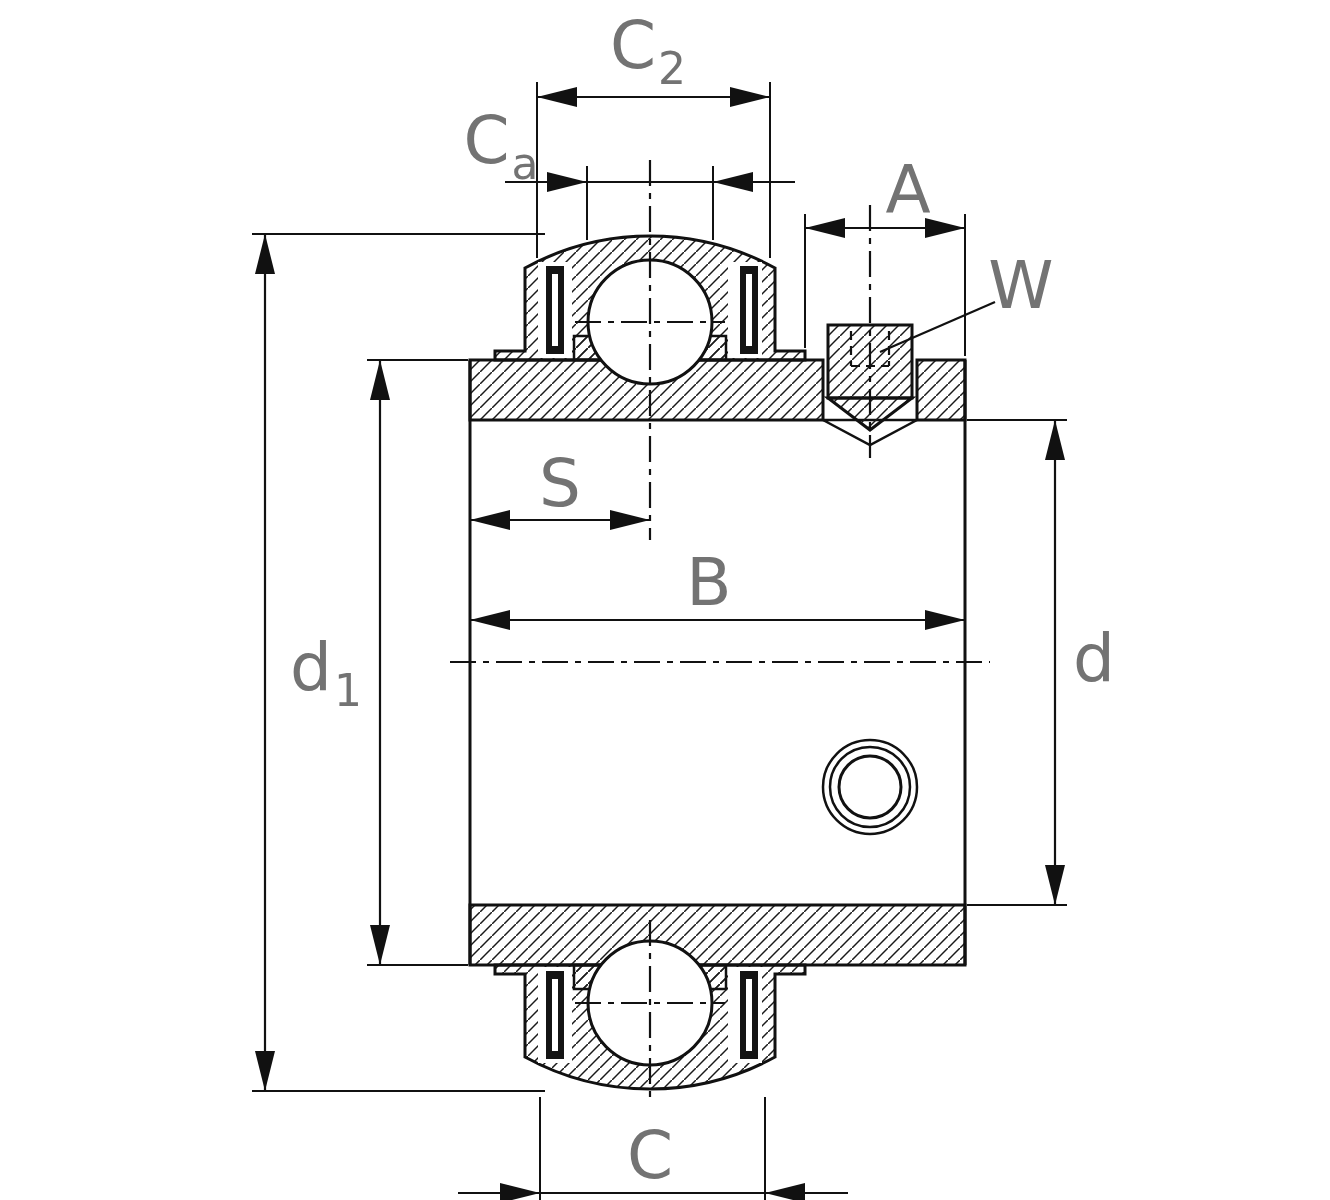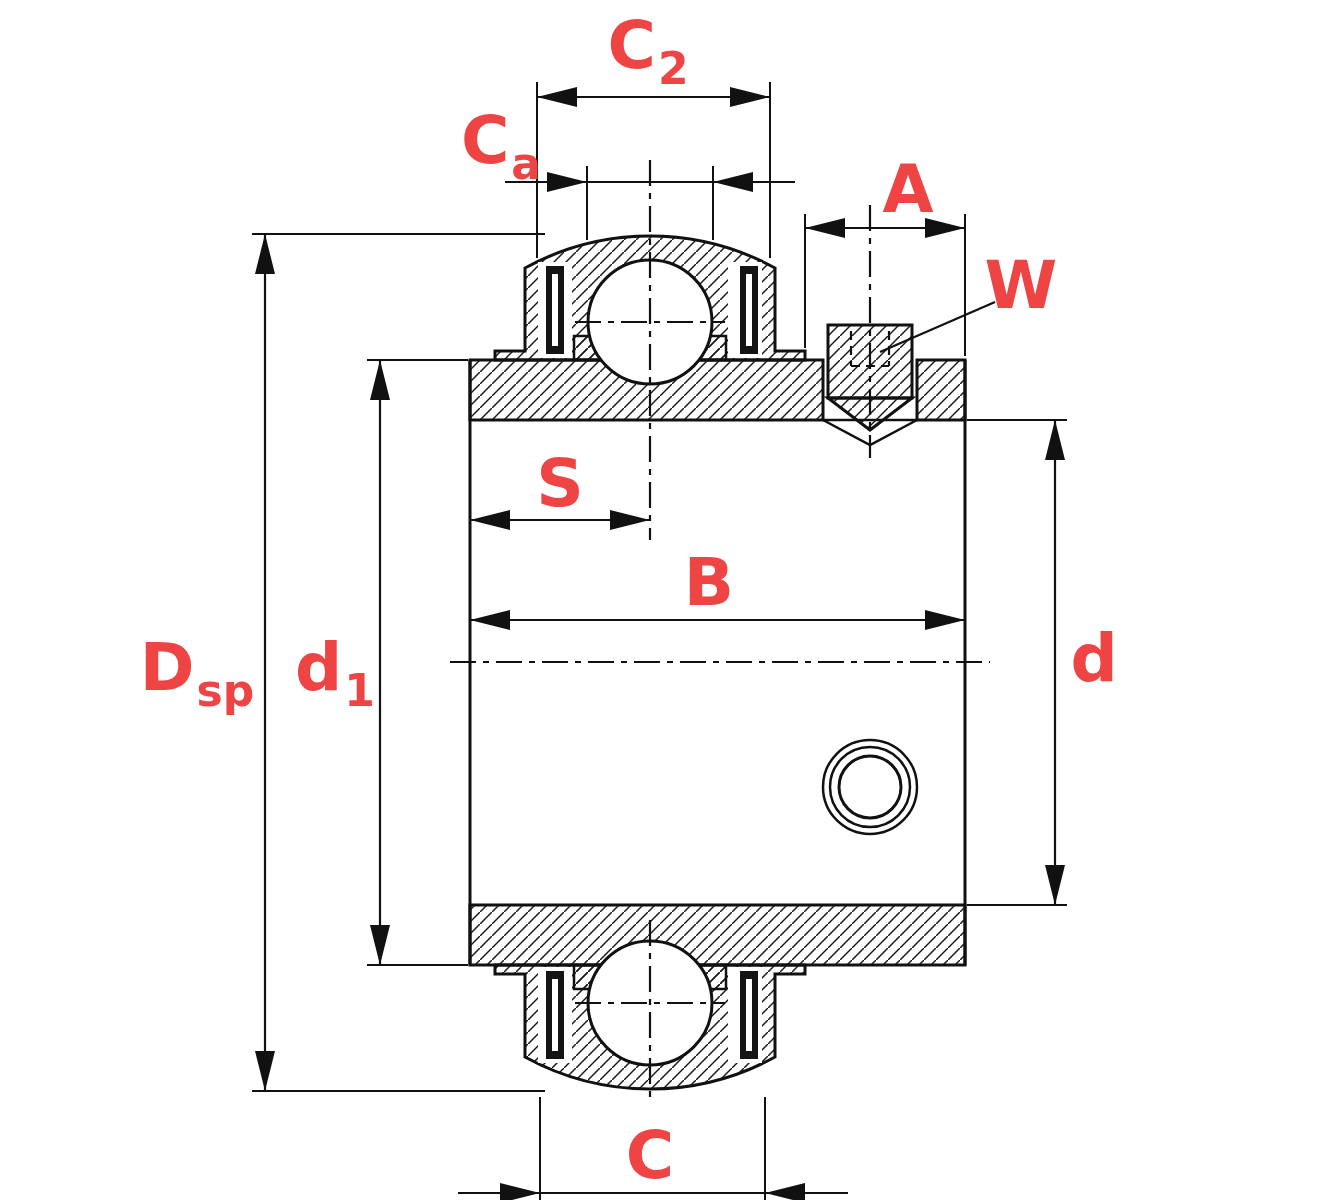--- a/index.html
+++ b/index.html
@@ -17,25 +17,24 @@
   }
   #drawing {
     position: absolute;
     left: 0;
     top: 0;
   }
   .lbl {
     position: absolute;
     transform: translate(-50%, -50%);
     font-size: 66px;
-    color: #ef4444;
+    color: #737373;
     white-space: nowrap;
     line-height: 1;
     user-select: none;
-    font-weight: bold;
   }
   .lbl .sub {
     font-size: 44px;
     position: relative;
     top: 16px;
     left: 2px;
   }
 </style>
 </head>
 <body>
@@ -204,18 +203,17 @@
       <polygon points="765,1193 805,1183 805,1203" stroke="none"></polygon>
     </g>
   </svg>
 
   <div class="lbl" style="left:647px; top:46px;"><span>C</span><span class="sub">2</span></div>
   <div class="lbl" style="left:500px; top:141px;"><span>C</span><span class="sub">a</span></div>
   <div class="lbl" style="left:908px; top:190px;"><span>A</span></div>
   <div class="lbl" style="left:1021px; top:286px;"><span>W</span></div>
   <div class="lbl" style="left:560px; top:484px;"><span>S</span></div>
   <div class="lbl" style="left:709px; top:583px;"><span>B</span></div>
-  <div class="lbl" style="left:196px; top:668px;"><span>D</span><span class="sub">sp</span></div>
-  <div class="lbl" style="left:334px; top:668px;"><span>d</span><span class="sub">1</span></div>
+  <div class="lbl" style="left:325px; top:668px;"><span>d</span><span class="sub">1</span></div>
   <div class="lbl" style="left:1094px; top:659px;"><span>d</span></div>
   <div class="lbl" style="left:650px; top:1156px;"><span>C</span></div>
 
 </div>
 
 </body></html>

